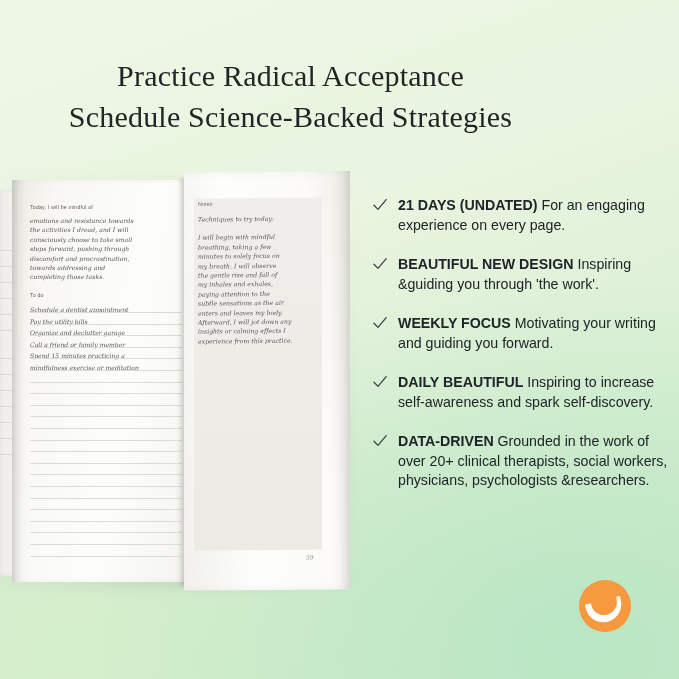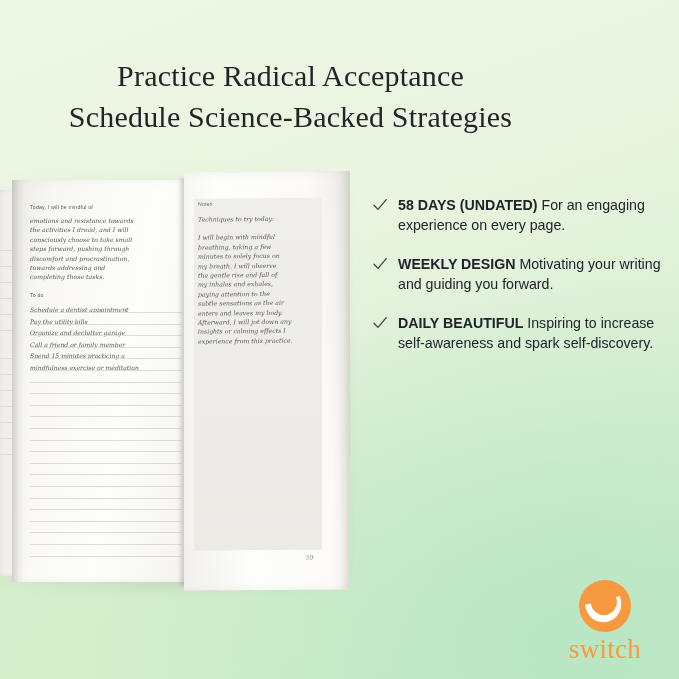--- a/index.html
+++ b/index.html
@@ -344,46 +344,61 @@
   </div>
 
   <div class="features">
 
     <div class="feature">
       <span class="check">
         <svg width="16" height="16" viewBox="0 0 16 16">
             <path d="M2 8.2 L6 12.4 L14.2 2.6" fill="none" stroke="#3d4348" stroke-width="1.3" stroke-linecap="round" stroke-linejoin="round"></path>
           </svg>
       </span>
-      <b>58 DAYS (UNDATED)</b><span> For an engaging experience on every page.</span>
-    </div>
-
+      <b>21 DAYS (UNDATED)</b><span> For an engaging experience on every page.</span>
+    </div>
 
     <div class="feature">
       <span class="check">
         <svg width="16" height="16" viewBox="0 0 16 16">
             <path d="M2 8.2 L6 12.4 L14.2 2.6" fill="none" stroke="#3d4348" stroke-width="1.3" stroke-linecap="round" stroke-linejoin="round"></path>
           </svg>
       </span>
-      <b>WEEKLY DESIGN</b><span> Motivating your writing and guiding you forward.</span>
+      <b>BEAUTIFUL NEW DESIGN</b><span> Inspiring &amp;guiding you through 'the work'.</span>
+    </div>
+
+    <div class="feature">
+      <span class="check">
+        <svg width="16" height="16" viewBox="0 0 16 16">
+            <path d="M2 8.2 L6 12.4 L14.2 2.6" fill="none" stroke="#3d4348" stroke-width="1.3" stroke-linecap="round" stroke-linejoin="round"></path>
+          </svg>
+      </span>
+      <b>WEEKLY FOCUS</b><span> Motivating your writing and guiding you forward.</span>
     </div>
 
     <div class="feature">
       <span class="check">
         <svg width="16" height="16" viewBox="0 0 16 16">
             <path d="M2 8.2 L6 12.4 L14.2 2.6" fill="none" stroke="#3d4348" stroke-width="1.3" stroke-linecap="round" stroke-linejoin="round"></path>
           </svg>
       </span>
       <b>DAILY BEAUTIFUL</b><span> Inspiring to increase self-awareness and spark self-discovery.</span>
     </div>
 
+    <div class="feature">
+      <span class="check">
+        <svg width="16" height="16" viewBox="0 0 16 16">
+            <path d="M2 8.2 L6 12.4 L14.2 2.6" fill="none" stroke="#3d4348" stroke-width="1.3" stroke-linecap="round" stroke-linejoin="round"></path>
+          </svg>
+      </span>
+      <b>DATA-DRIVEN</b><span> Grounded in the work of over 20+ clinical therapists, social workers, physicians, psychologists &amp;researchers.</span>
+    </div>
 
   </div>
 
   <div class="logo">
     <div class="logo-mark">
       <div class="swoosh"></div>
       <div class="swoosh-in"></div>
     </div>
-    <div class="logo-text">switch</div>
   </div>
 
 </div>
 
 </body></html>

